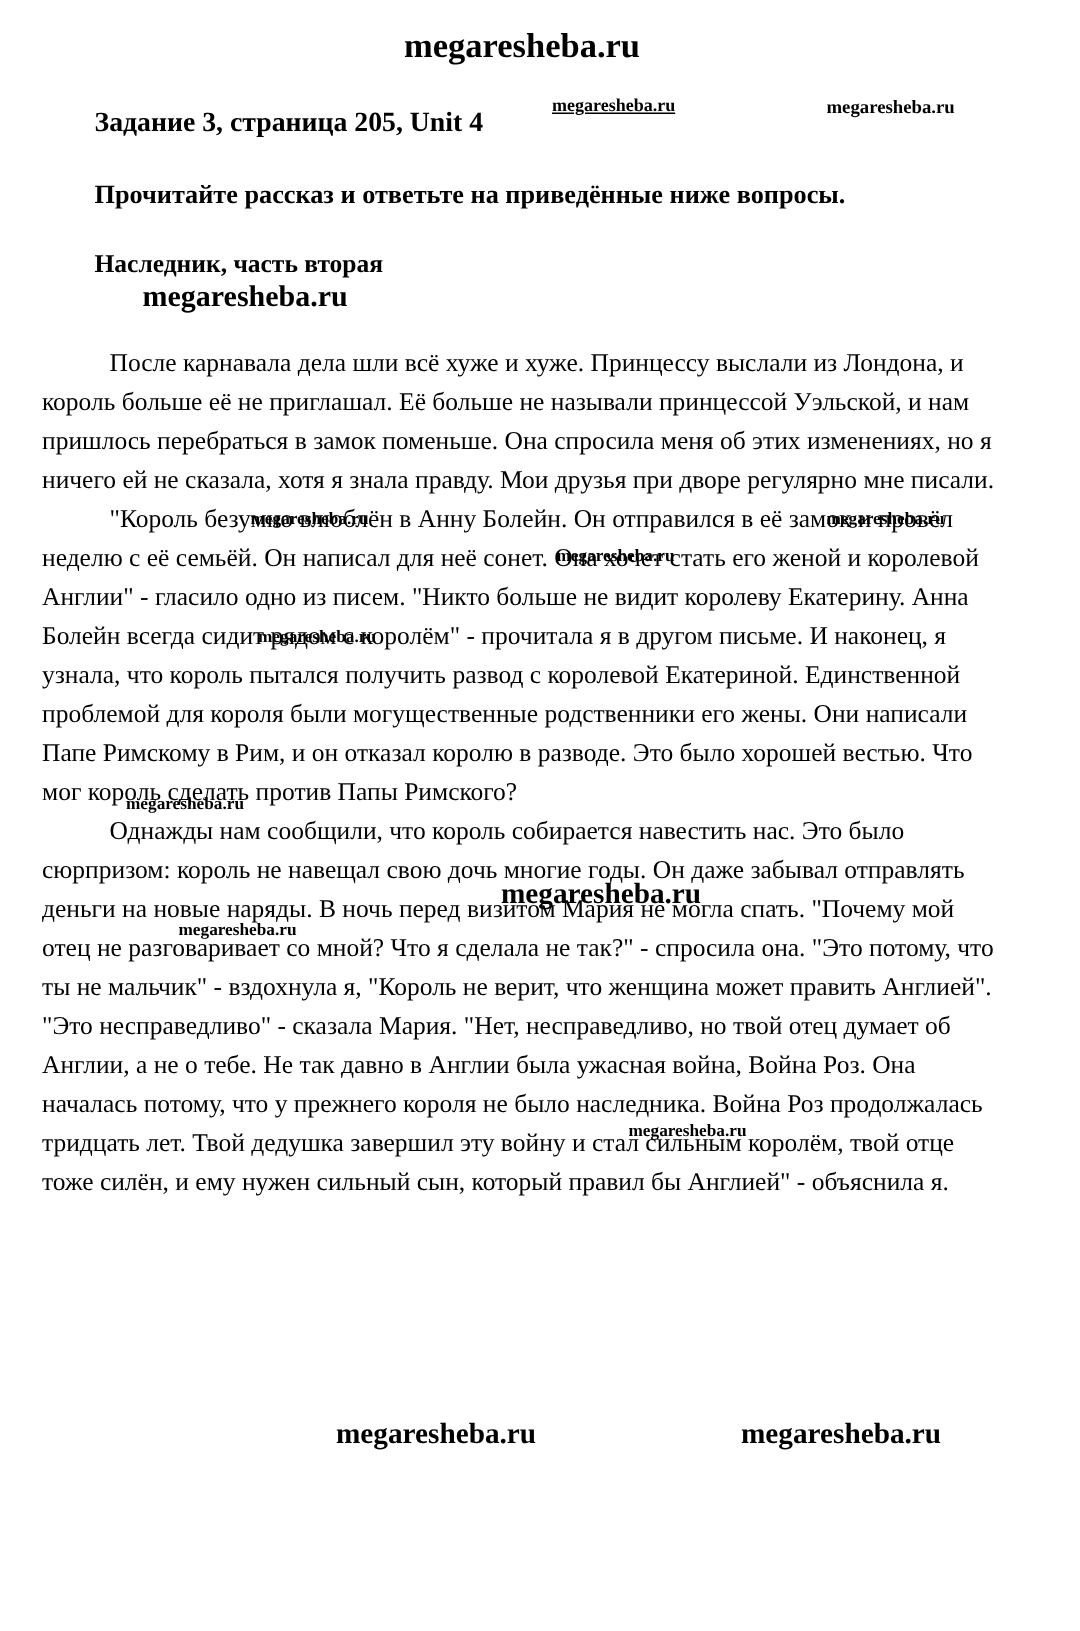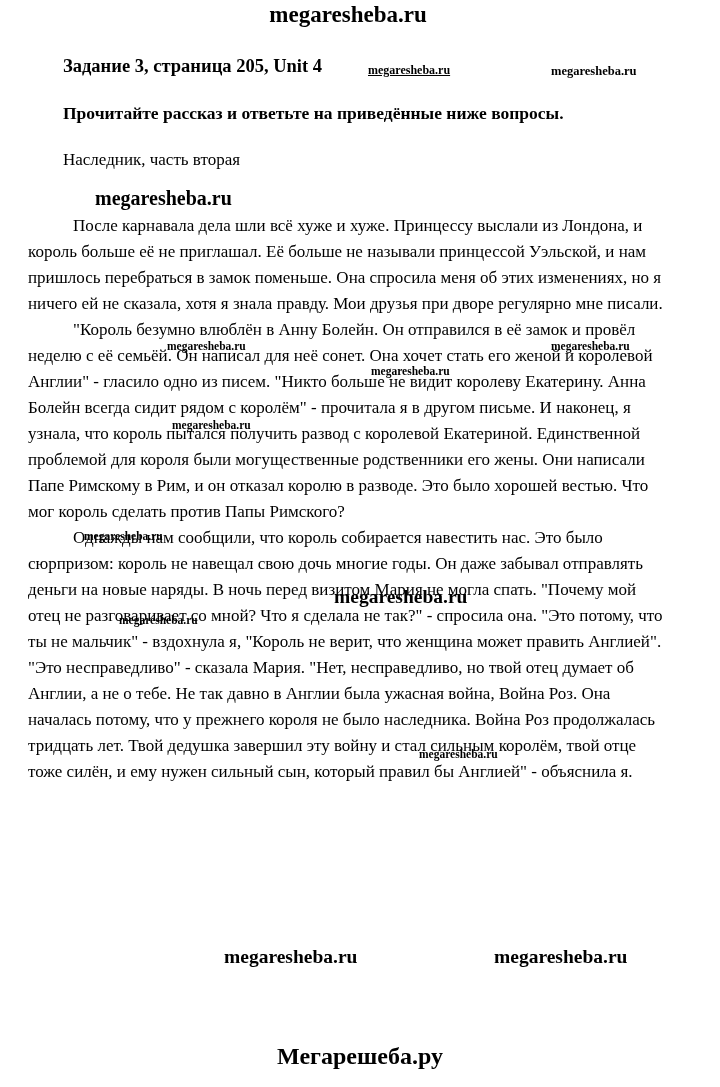--- a/index.html
+++ b/index.html
@@ -9,21 +9,21 @@
     height: 1087px;
     font-family: "Liberation Serif", "DejaVu Serif", serif;
     color: #000000;
     position: relative;
     overflow: hidden;
   }
   .page {
     position: relative;
     width: 720px;
     height: 912px;
-    padding: 0 52px 0 28px;
+    padding: 16px 52px 0 28px;
     background: #ffffff;
   }
   .wm-top {
     text-align: center;
     font-size: 23px;
     font-weight: bold;
     padding-top: 2px;
   }
   .title {
     margin: 26px 0 0 35px;
@@ -34,21 +34,21 @@
   .instruction {
     margin: 23px 0 0 35px;
     font-size: 17.5px;
     font-weight: bold;
     line-height: 24px;
   }
   .subtitle {
     margin: 24px 0 4px 35px;
     font-size: 17px;
     line-height: 22px;
-    font-weight: normal;
+    font-weight: bold;
   }
   .para {
     font-size: 17px;
     line-height: 26px;
     text-indent: 45px;
     text-align: left;
     margin: 0;
   }
   .para-first { margin-top: 42px; }
   .para-last { margin-top: 34px; }
@@ -93,21 +93,20 @@
   <h1 class="title">Задание 3, страница 205, Unit 4</h1>
 
   <p class="instruction">Прочитайте рассказ и ответьте на приведённые ниже вопросы.</p>
 
   <p class="subtitle">Наследник, часть вторая</p>
 
   <p class="para para-first">После карнавала дела шли всё хуже и хуже. Принцессу выслали из Лондона, и король больше её не приглашал. Её больше не называли принцессой Уэльской, и нам пришлось перебраться в замок поменьше. Она спросила меня об этих изменениях, но я ничего ей не сказала, хотя я знала правду. Мои друзья при дворе регулярно мне писали.</p>
   <p class="para">"Король безумно влюблён в Анну Болейн. Он отправился в её замок и провёл неделю с её семьёй. Он написал для неё сонет. Она хочет стать его женой и королевой Англии" - гласило одно из писем. "Никто больше не видит королеву Екатерину. Анна Болейн всегда сидит рядом с королём" - прочитала я в другом письме. И наконец, я узнала, что король пытался получить развод с королевой Екатериной. Единственной проблемой для короля были могущественные родственники его жены. Они написали Папе Римскому в Рим, и он отказал королю в разводе. Это было хорошей вестью. Что мог король сделать против Папы Римского?</p>
   <p class="para">Однажды нам сообщили, что король собирается навестить нас. Это было сюрпризом: король не навещал свою дочь многие годы. Он даже забывал отправлять деньги на новые наряды. В ночь перед визитом Мария не могла спать. "Почему мой отец не разговаривает со мной? Что я сделала не так?" - спросила она. "Это потому, что ты не мальчик" - вздохнула я, "Король не верит, что женщина может править Англией". "Это несправедливо" - сказала Мария. "Нет, несправедливо, но твой отец думает об Англии, а не о тебе. Не так давно в Англии была ужасная война, Война Роз. Она началась потому, что у прежнего короля не было наследника. Война Роз продолжалась тридцать лет. Твой дедушка завершил эту войну и стал сильным королём, твой отце тоже силён, и ему нужен сильный сын, который правил бы Англией" - объяснила я.</p>
 
-  <div class="footer">Мегарешеба.ру</div>
 
   <span class="wm wm-a">megaresheba.ru</span>
   <span class="wm wm-b">megaresheba.ru</span>
   <span class="wm wm-c wm-big">megaresheba.ru</span>
   <span class="wm wm-d wm-small">megaresheba.ru</span>
   <span class="wm wm-e wm-small">megaresheba.ru</span>
   <span class="wm wm-f wm-small">megaresheba.ru</span>
   <span class="wm wm-g wm-small">megaresheba.ru</span>
   <span class="wm wm-h wm-small">megaresheba.ru</span>
   <span class="wm wm-i wm-big">megaresheba.ru</span>

